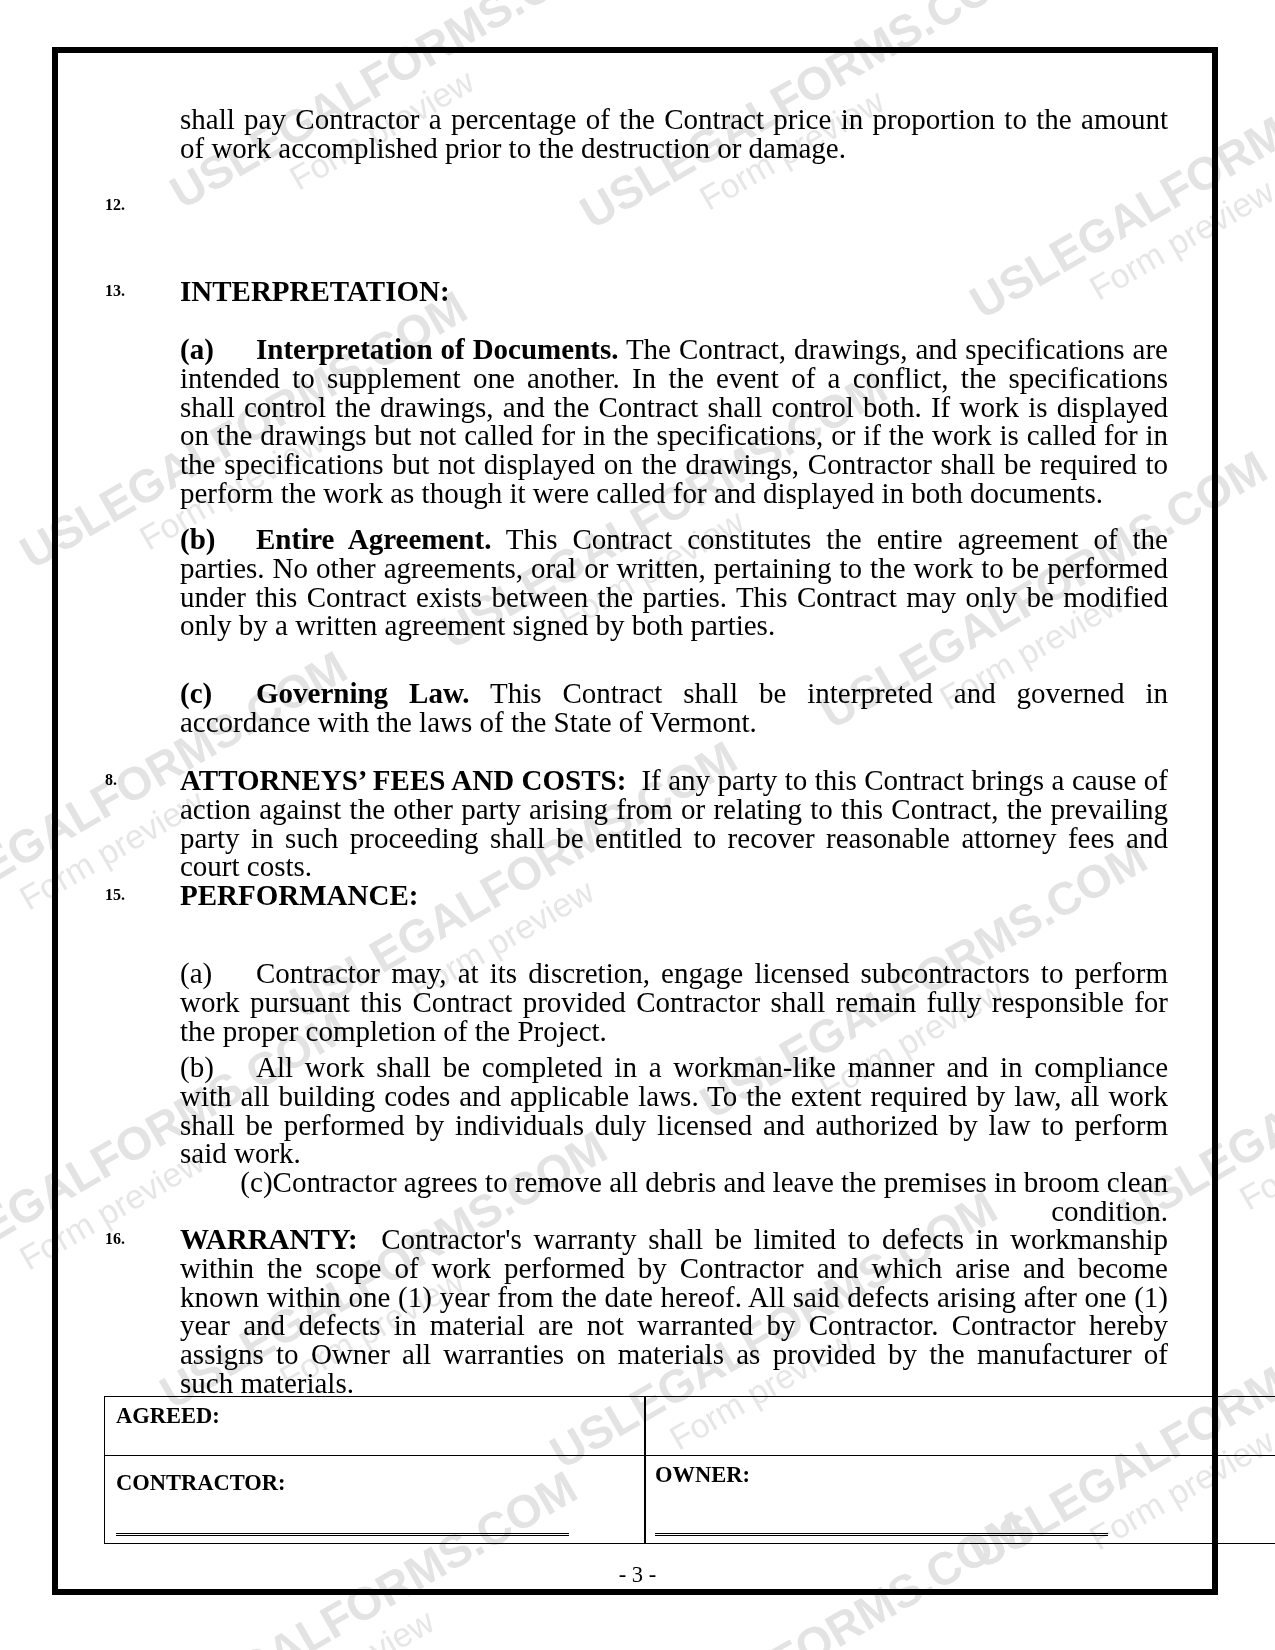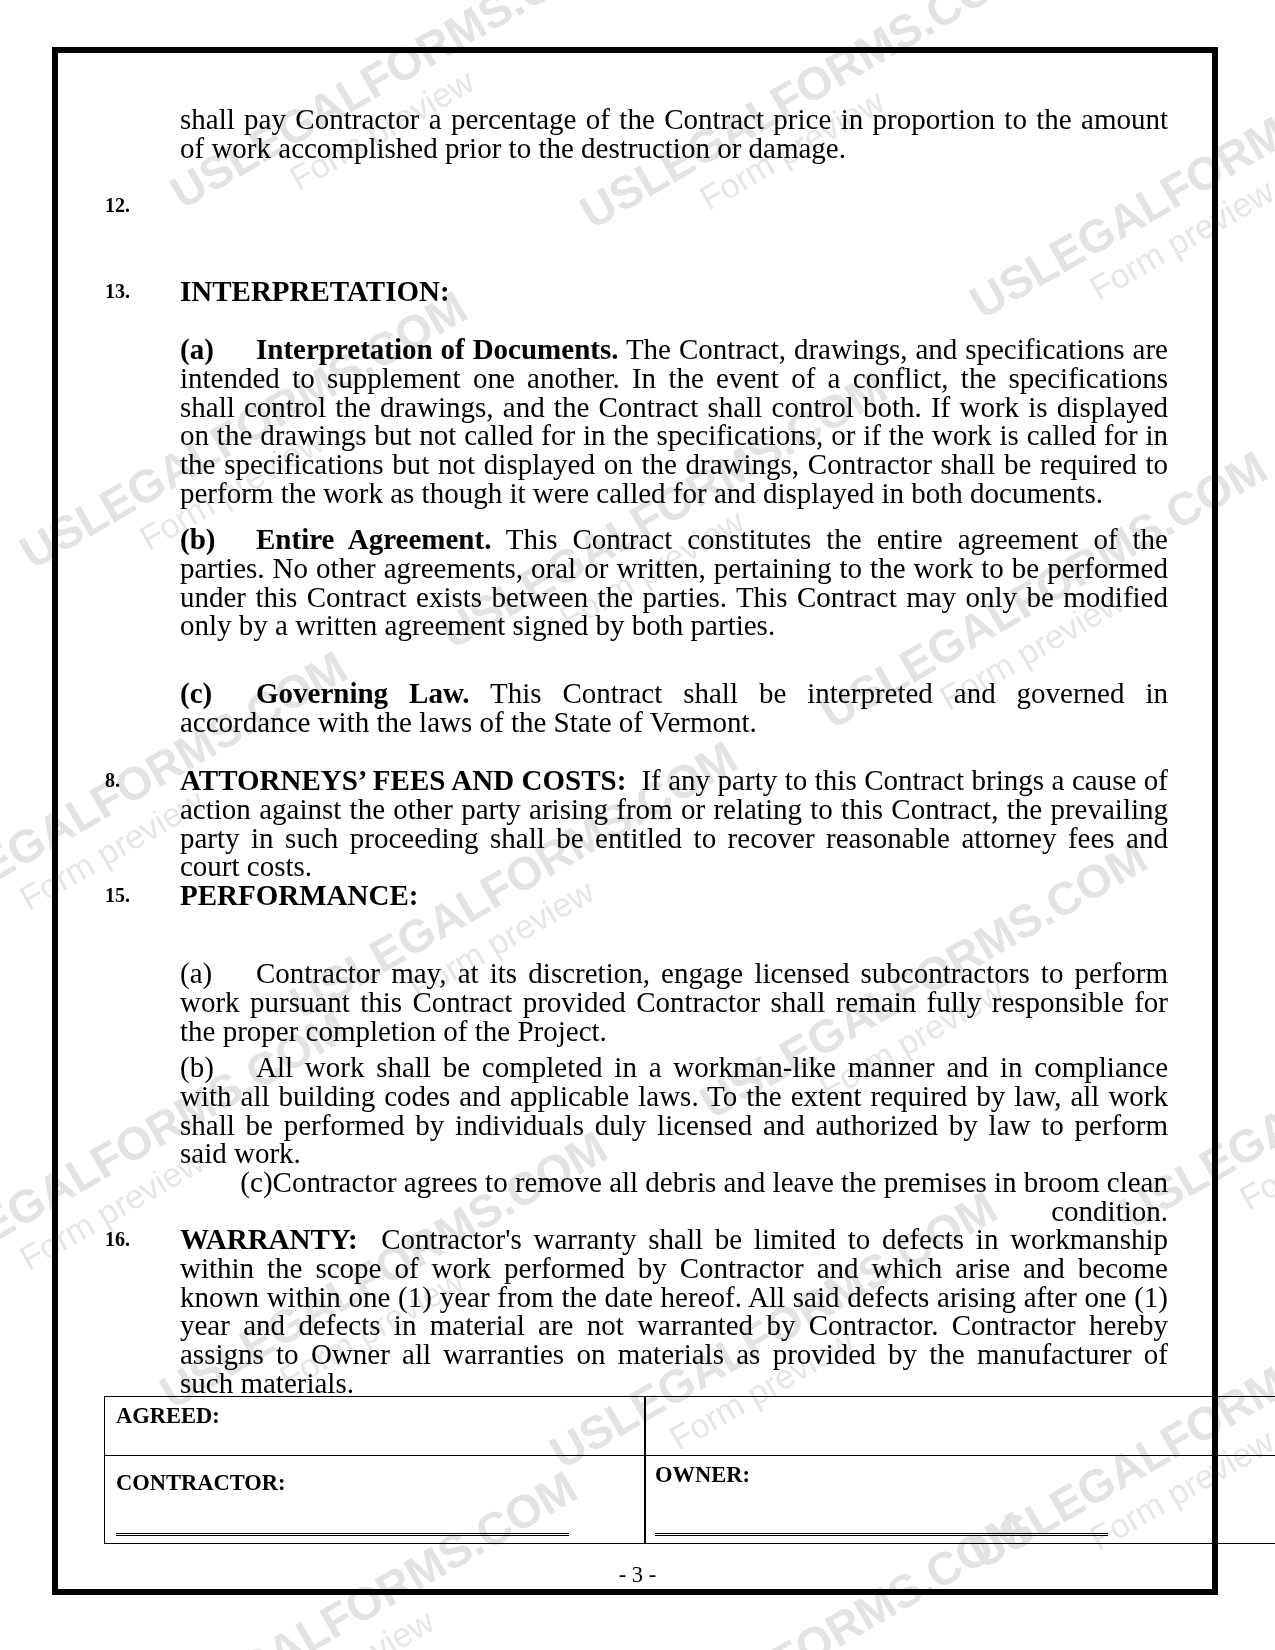--- a/index.html
+++ b/index.html
@@ -6,21 +6,21 @@
   body { width:1275px; height:1650px; position:relative; overflow:hidden;
          font-family:"Liberation Serif", "DejaVu Serif", serif; color:#000; }
   .frame { position:absolute; left:52px; top:47px; width:1166px; height:1548px;
            border:6px solid #000; box-sizing:border-box; }
   .watermark { position:absolute; font-family:"Liberation Sans","DejaVu Sans",sans-serif;
                color:#e3e3e3; font-weight:bold; font-size:46px; transform:rotate(-30deg);
                white-space:nowrap; pointer-events:none; }
   .watermark .sub { display:block; font-weight:normal; font-size:34px; margin-left:110px; color:#e6e6e6; }
   .content { position:absolute; left:0; top:0; width:1275px; height:1650px; }
   .line-block { position:absolute; font-size:29px; line-height:28.8px; text-align:justify; }
-  .num { position:absolute; left:105px; font-size:20px; font-weight:bold; line-height:28.8px; }
+  .num { position:absolute; left:105px; font-size:16px; font-weight:bold; line-height:28.8px; }
   .body { left:180px; width:988px; }
   .b { font-weight:bold; }
   .tab { display:inline-block; width:76px; }
   .sig-table { position:absolute; left:104px; top:1396px; width:1176px; height:148px;
                border:1.5px solid #000; box-sizing:border-box; }
   .sig-row1 { position:absolute; left:0; top:0; width:100%; height:58px; border-bottom:1.5px solid #000; }
   .sig-divider { position:absolute; left:539px; top:0; width:1.5px; height:100%; background:#000; }
   .cell-label { position:absolute; font-size:22.5px; font-weight:bold; line-height:28px; }
   .sig-line { position:absolute; height:3px; border-top:1px solid #000; border-bottom:1px solid #000; box-sizing:border-box; }
   .page-num { position:absolute; left:0; width:1275px; top:1562px; text-align:center; font-size:22.5px; }

